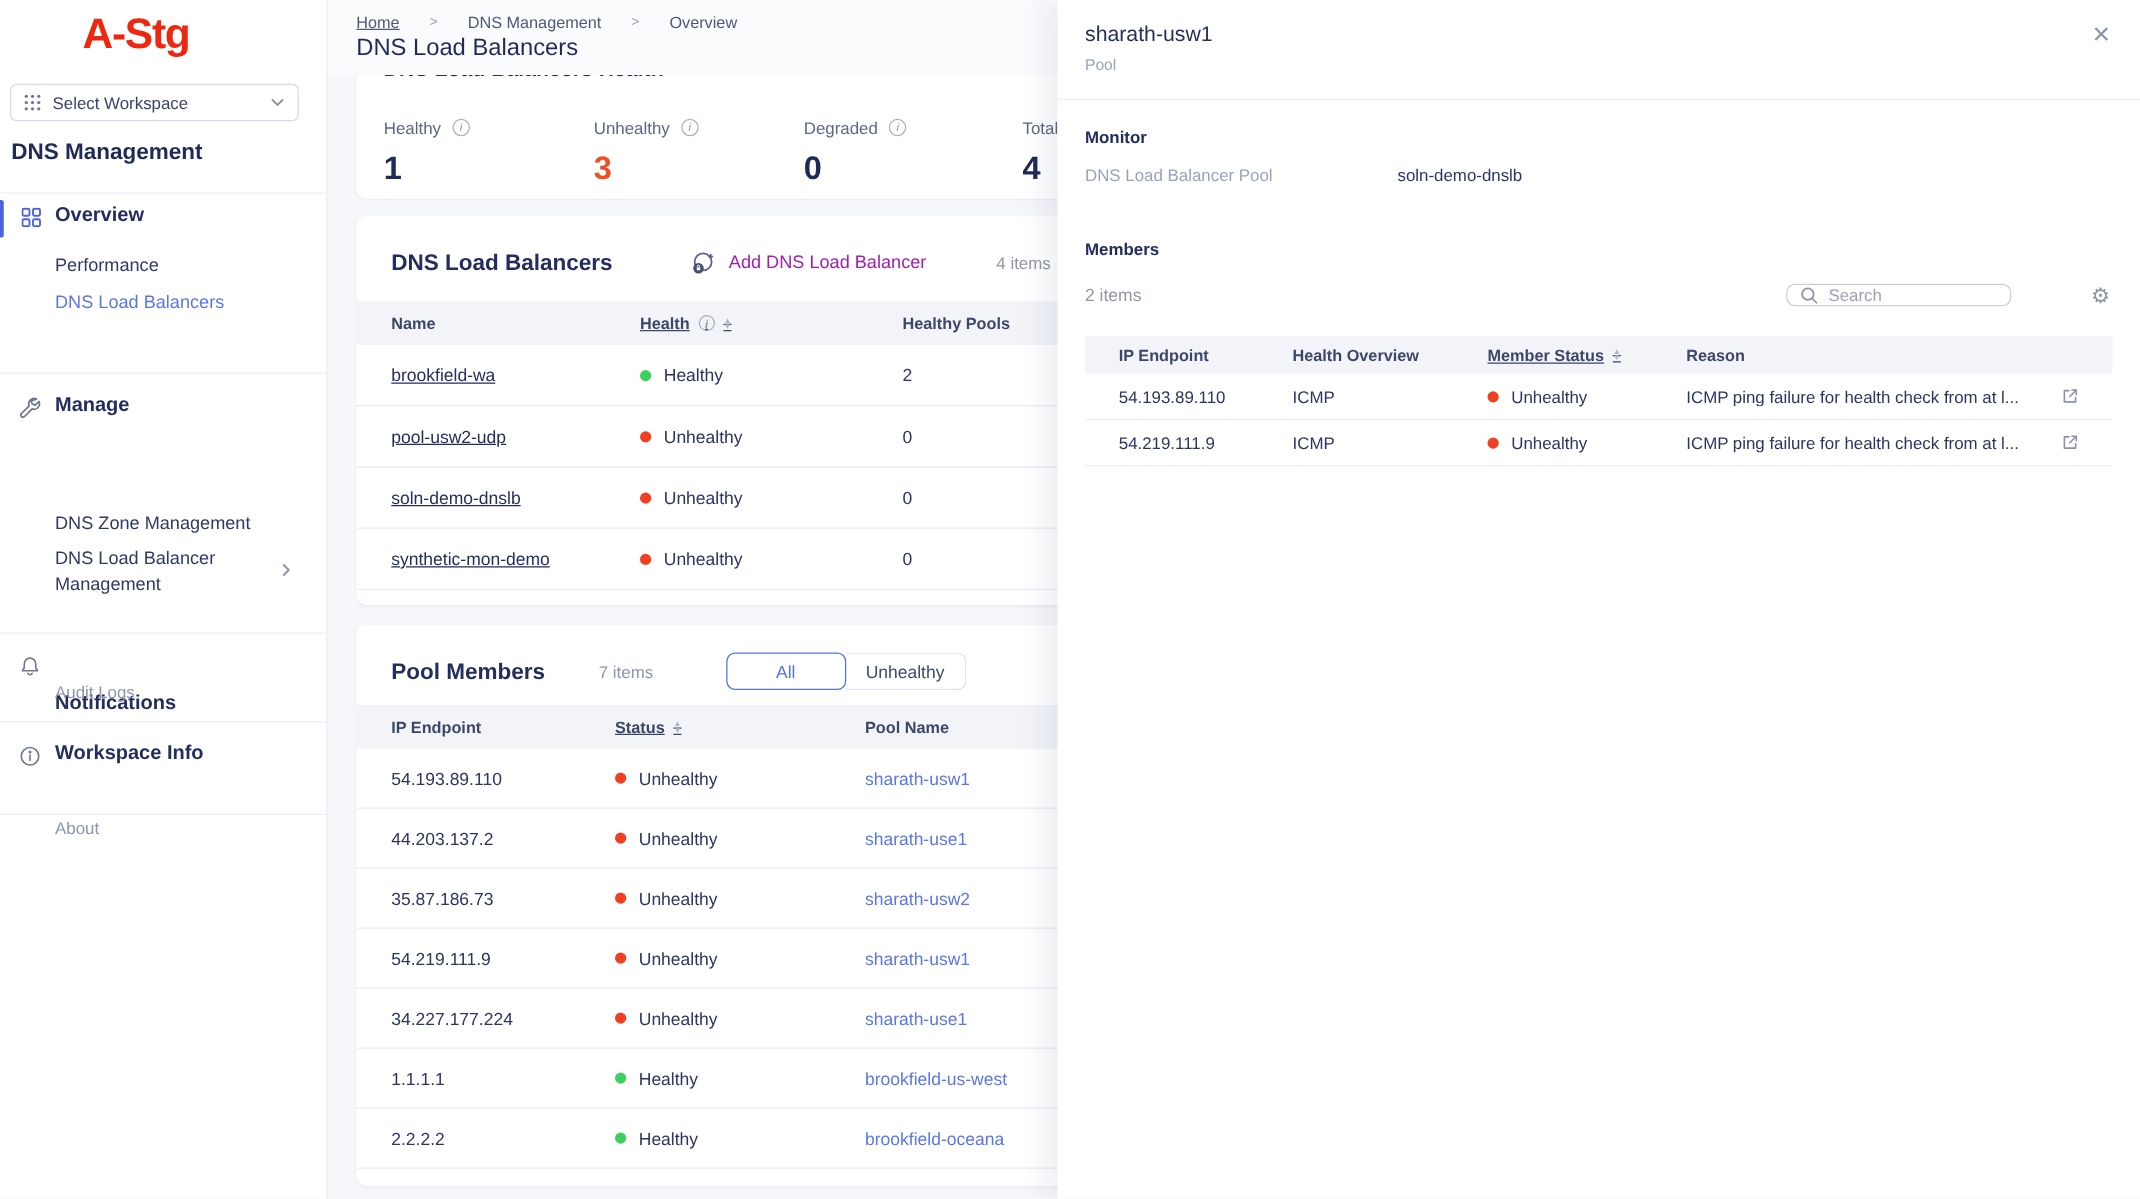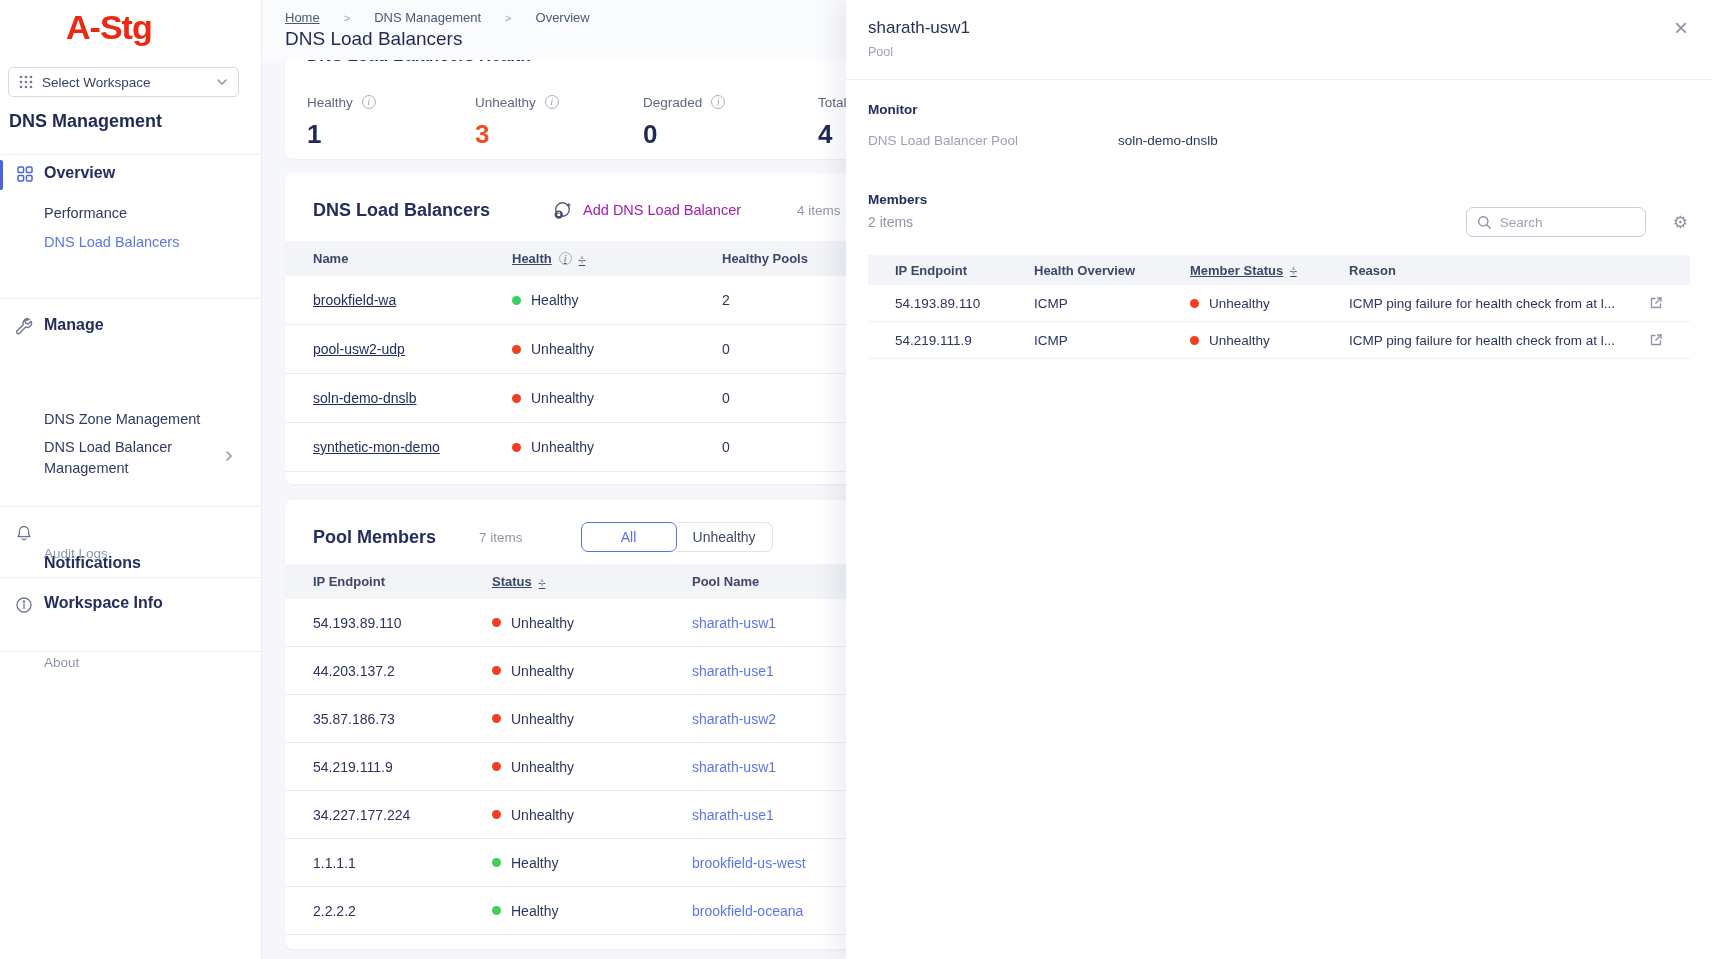--- a/index.html
+++ b/index.html
@@ -78,23 +78,23 @@
   .drawer-title { position:absolute; left:22px; top:18px; font-size:17px; font-weight:500; color:#273057; }
   .drawer-subtitle { position:absolute; left:22px; top:45px; font-size:12.5px; color:#9ba2b6; }
   .drawer-close { position:absolute; right:24px; top:16px; font-size:24px; color:#8b93a7; background:none; border:none; cursor:pointer; line-height:1; font-family:inherit; }
   .drawer-body { padding:0 22px; }
   .sec-heading { font-size:13.5px; font-weight:bold; color:#232d5e; }
   .details-heading { margin-top:22px; }
   .field-row { margin-top:16px; display:flex; font-size:13.5px; }
   .field-label { width:250px; color:#9ba2b6; }
   .field-value { color:#2b3560; }
   .members-heading { margin-top:44px; }
-  .members-controls { display:flex; align-items:center; height:30px; }
+  .members-controls { margin-top:14px; display:flex; align-items:center; height:30px;gap:37px; }
   .members-count { font-size:14px; color:#8f96aa; }
-  .search-box { margin-left:auto; width:180px; height:30px; border:1px solid #c9cede; border-radius:7px; display:flex; align-items:center; padding:0 10px; gap:8px; background:#fff; }
+  .search-box { margin-left:auto; width:180px; height:18px; border:1px solid #c9cede; border-radius:7px; display:flex; align-items:center; padding:0 10px; gap:8px; background:#fff; }
   .search-box input { border:none; outline:none; width:120px; font-size:13.5px; font-family:inherit; color:#2b3560; background:transparent; }
   .search-box input::placeholder { color:#9ba2b6; }
   .gear { margin-left:27px; margin-right:2px; font-size:17px; color:#8b93a7; background:none; border:none; cursor:pointer; line-height:1; font-family:inherit; }
   .m-table { margin-top:18px; }
   .m-grid { display:grid; grid-template-columns:139px 156px 159px 1fr; align-items:center; padding:0 27px 0 27px; }
   .m-thead { height:30px; background:#f3f4f8; font-size:13px; font-weight:bold; color:#3c4768; }
   .m-trow { height:37px; border-bottom:1px solid #eef0f6; font-size:13.5px; color:#2b3560; }
   .reason-cell { display:flex; align-items:center; }
   .reason-text { flex:1; white-space:nowrap; overflow:hidden; }
   .ext-btn { background:none; border:none; cursor:pointer; margin-left:12px; display:flex; flex:none; }

